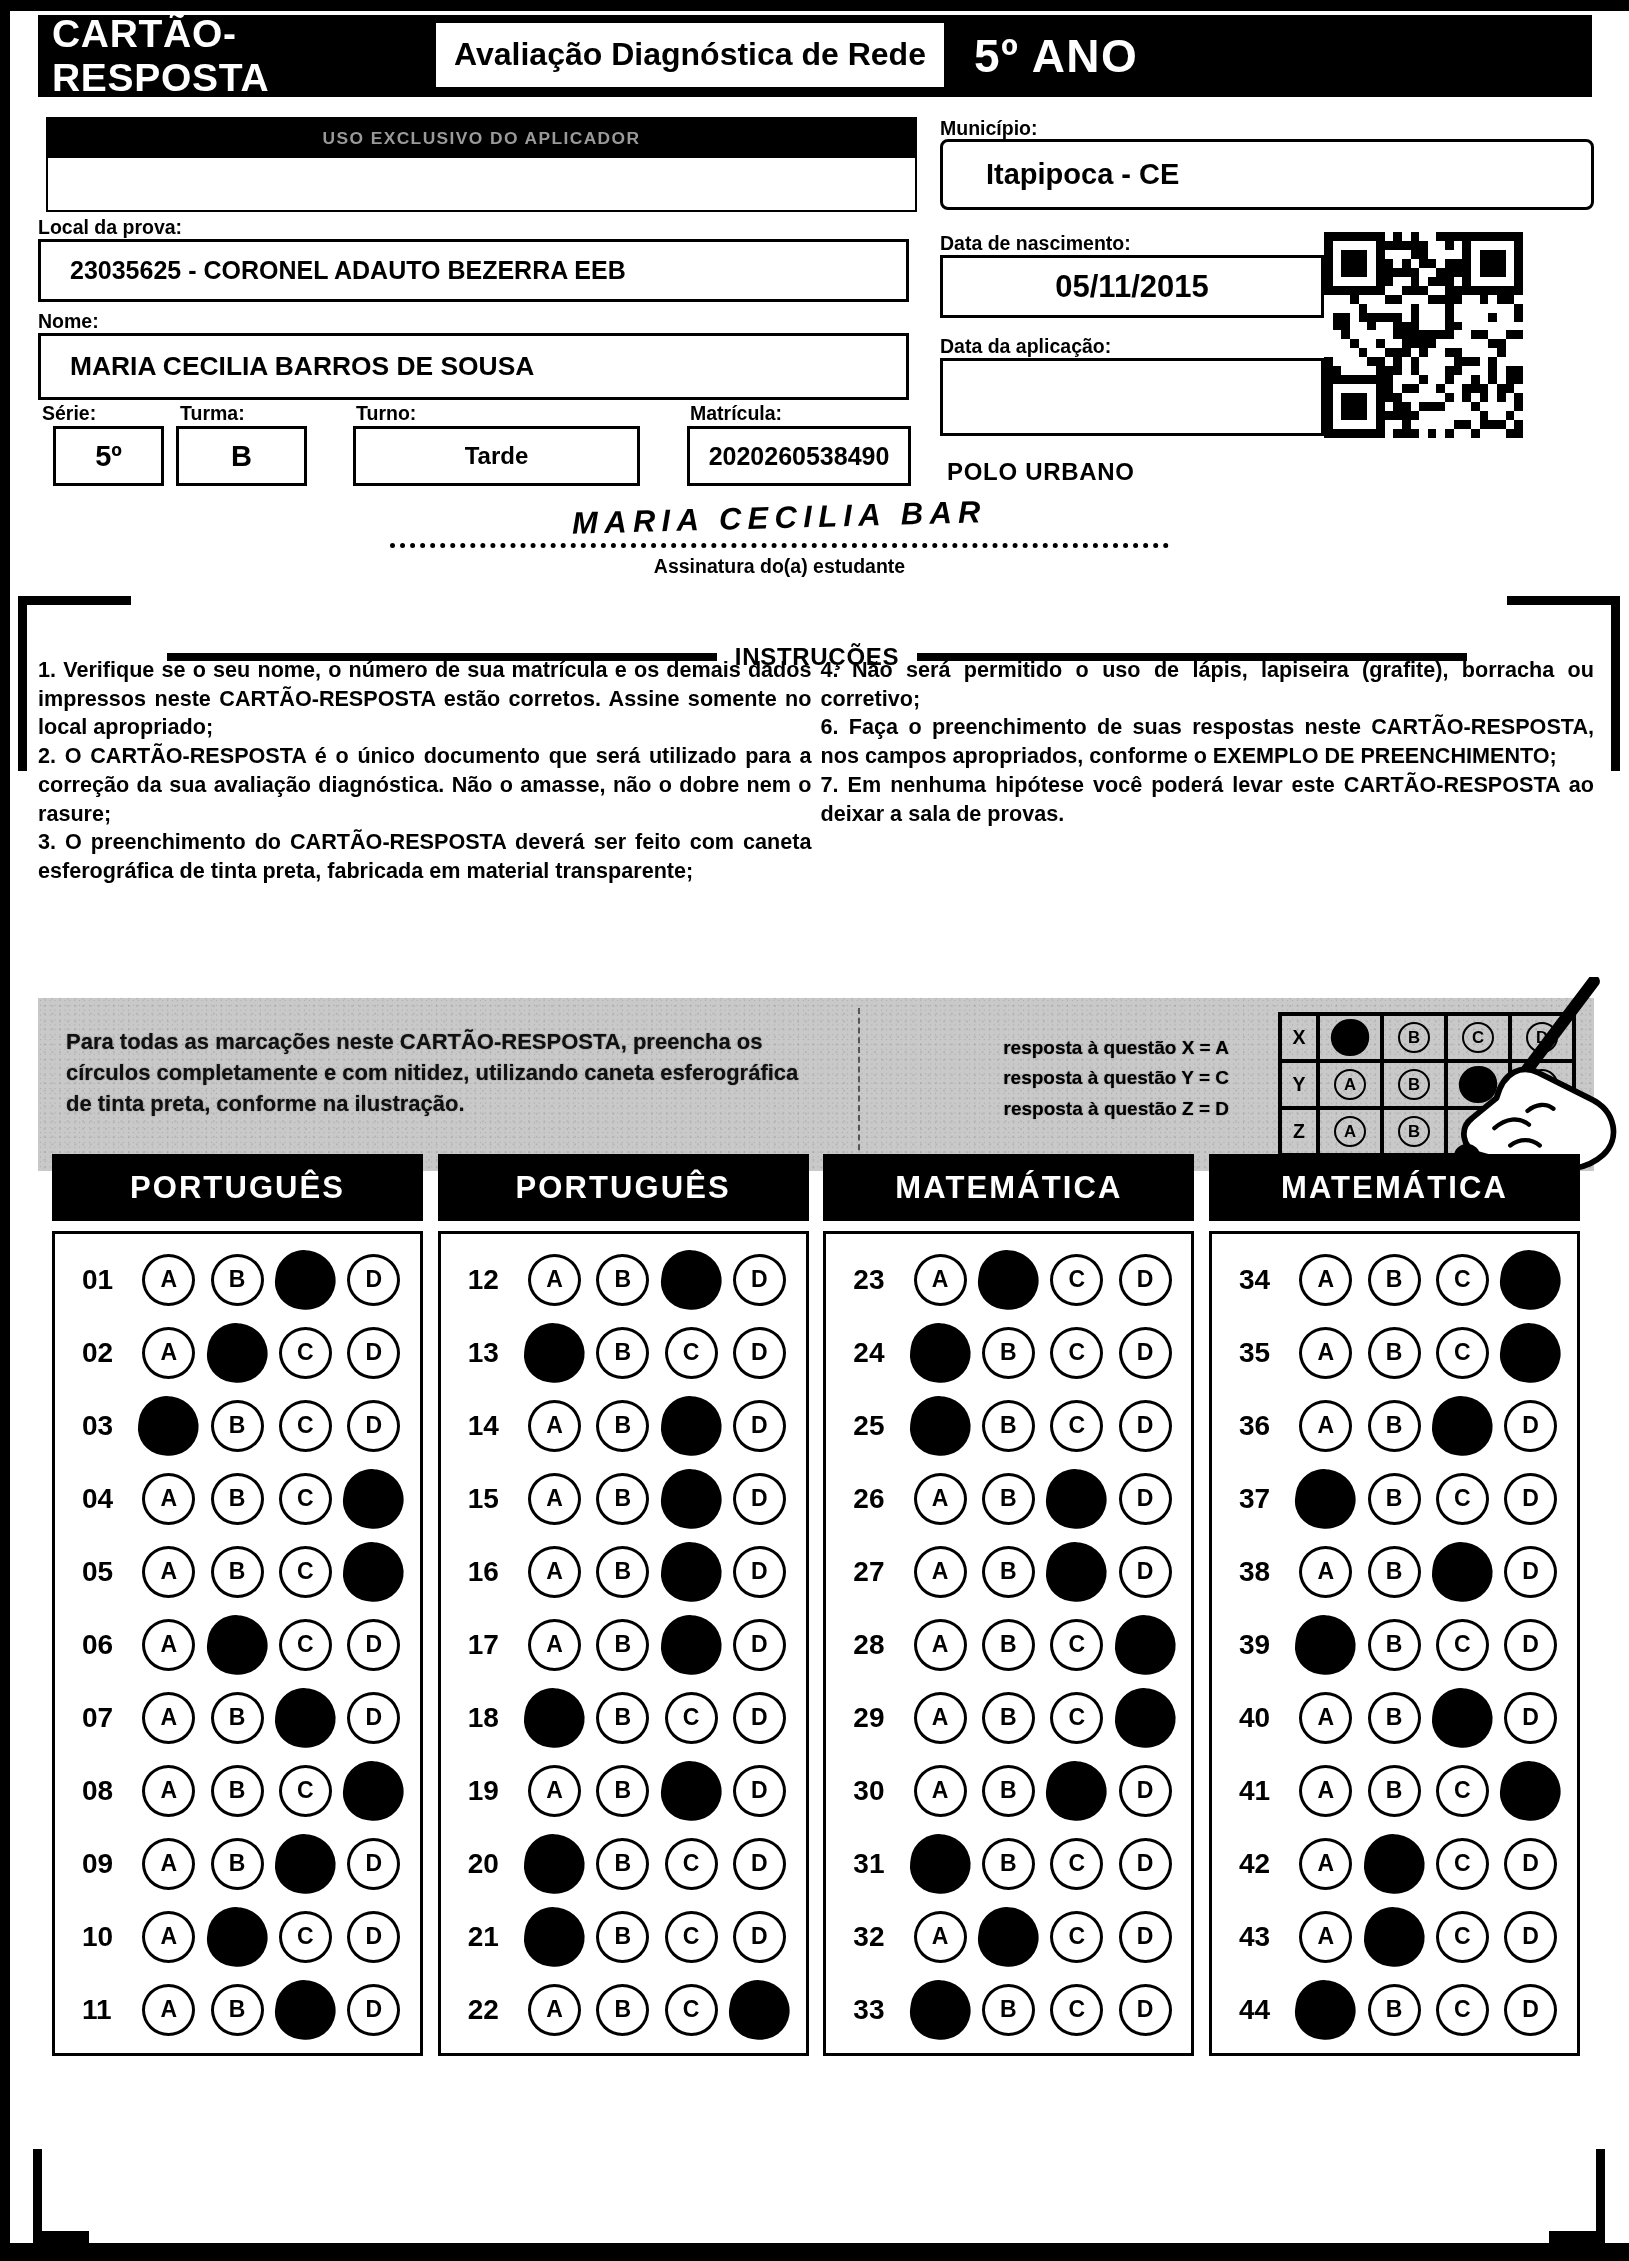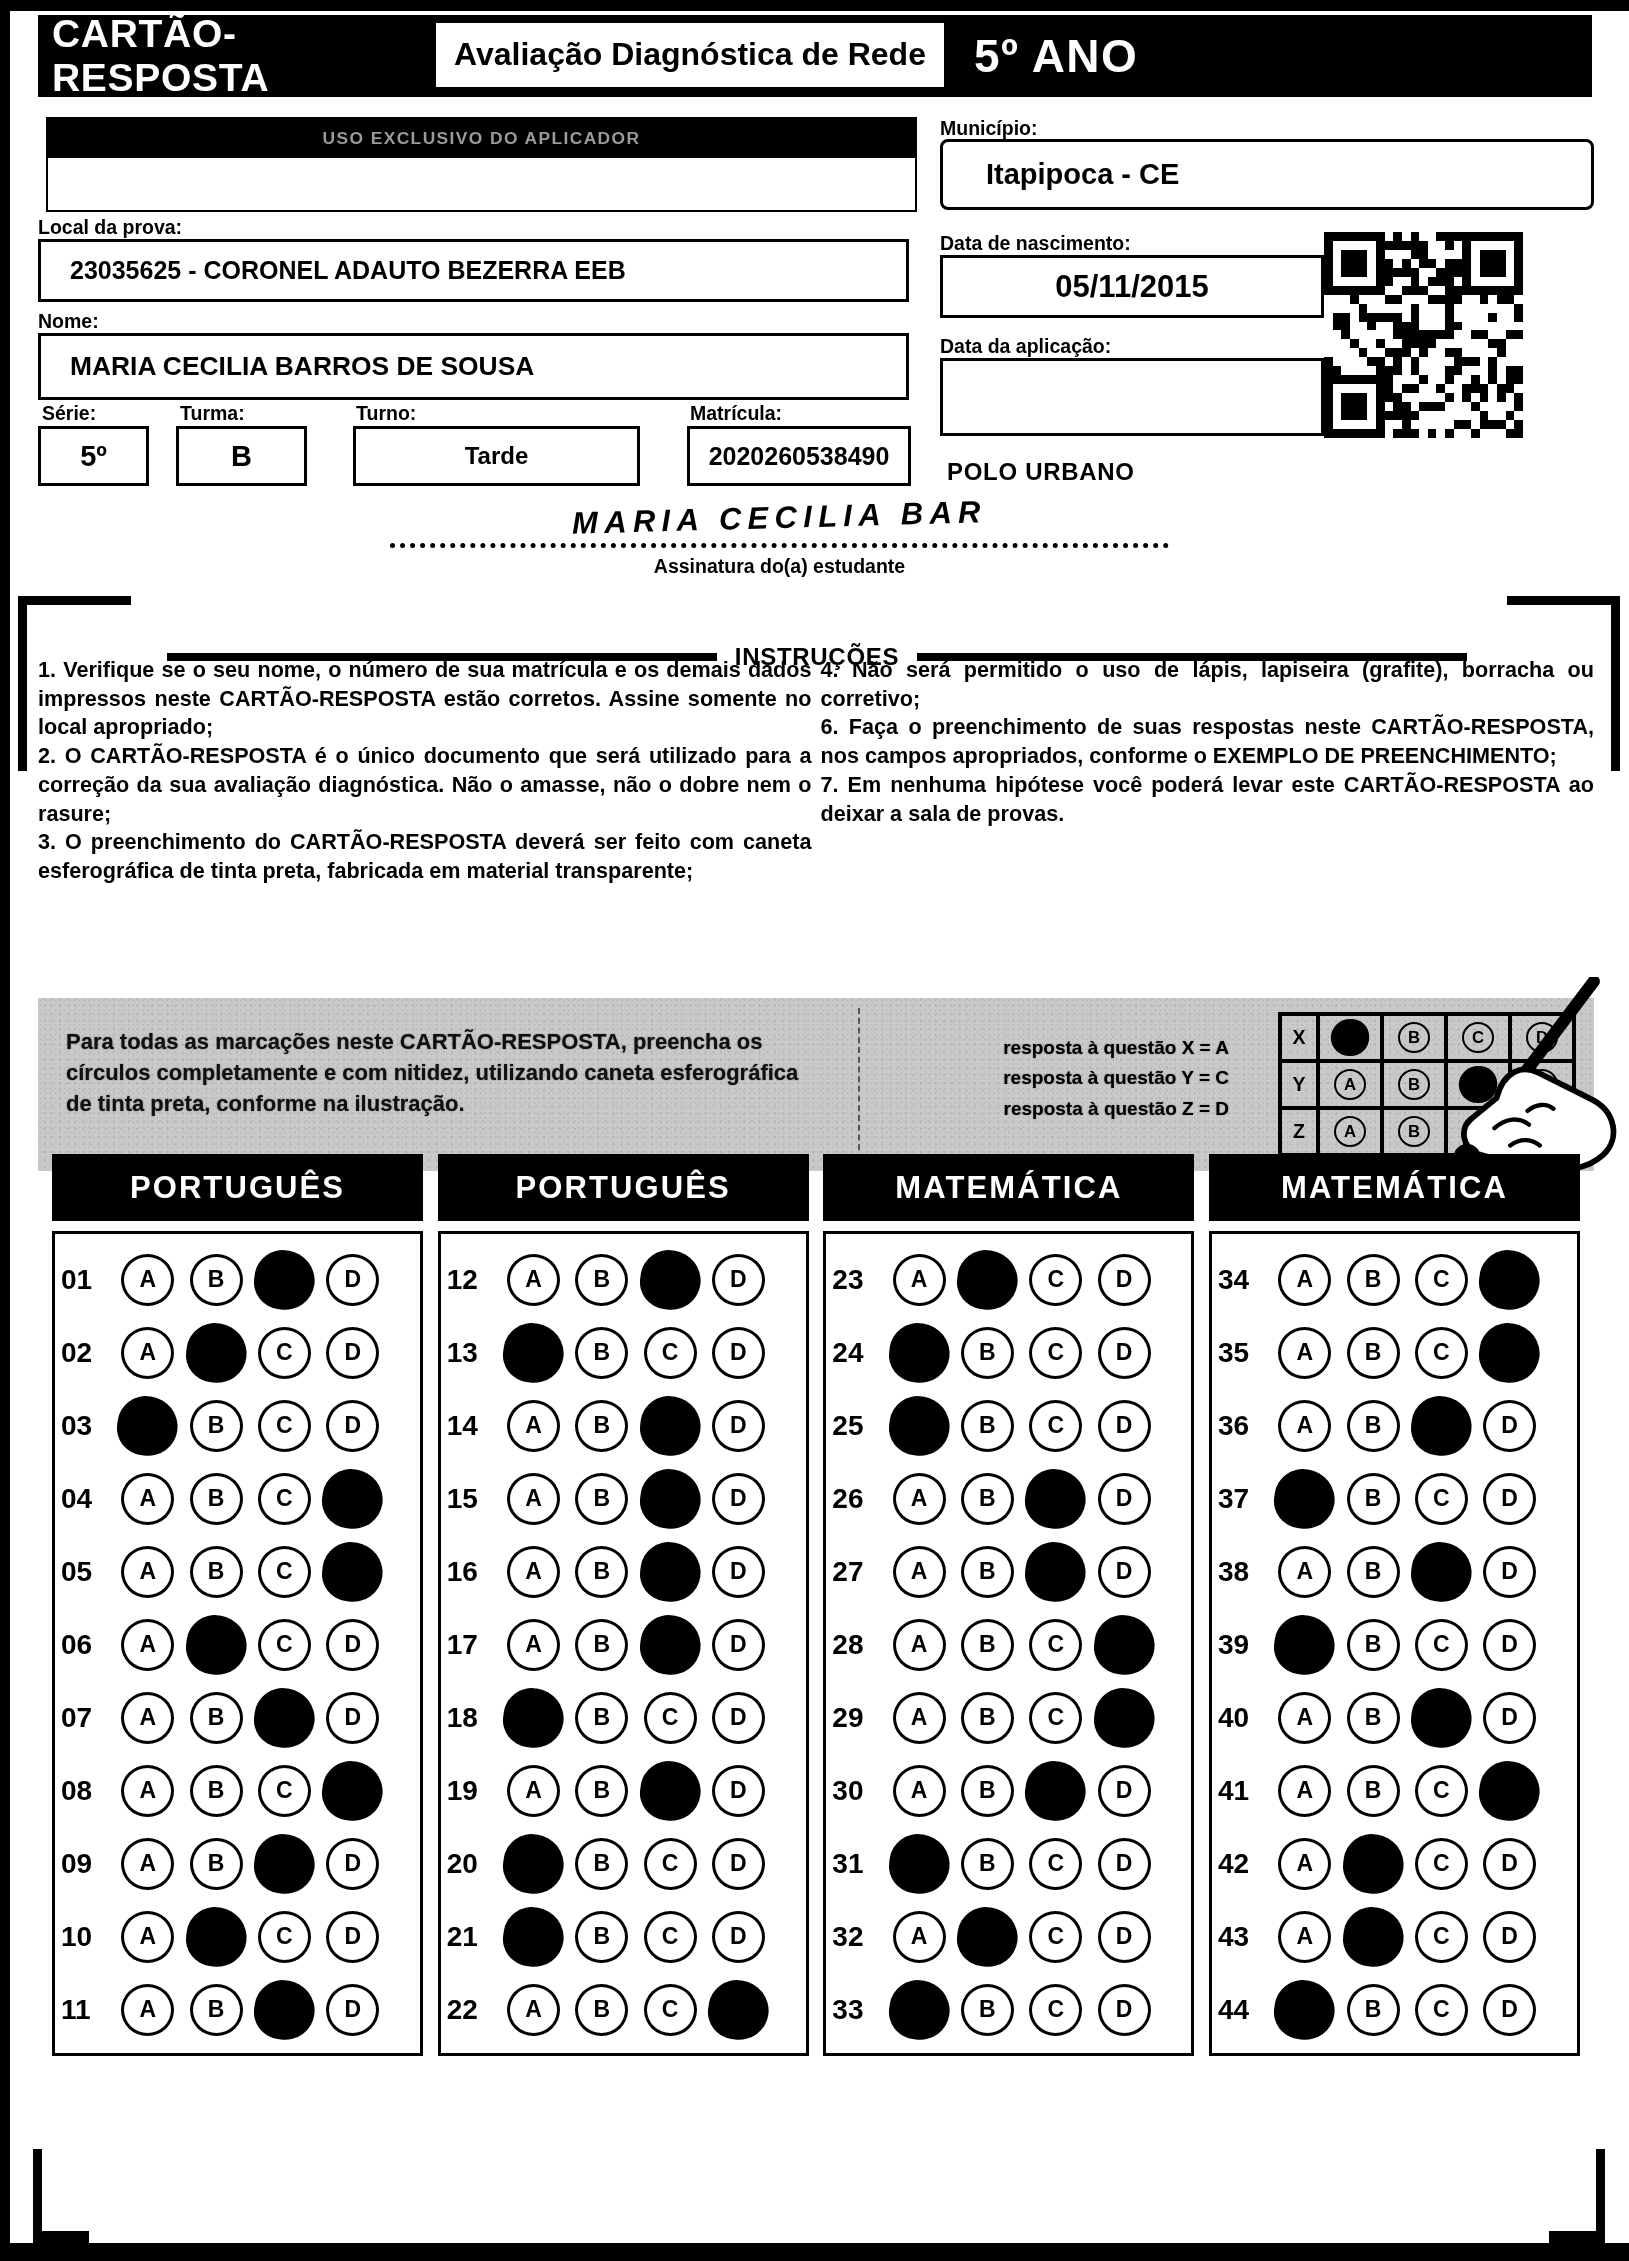--- a/index.html
+++ b/index.html
@@ -22,21 +22,21 @@
   .app-opt{display:flex;align-items:center;font-size:19.5px;font-weight:bold;}
   .app-circle{width:24px;height:24px;border:2.8px solid #000;border-radius:50%;margin-left:14px;background:#fff;box-sizing:border-box;}
   
   .field-label{font-size:19.5px;font-weight:bold;}
   .field-box{border:3.5px solid #000;box-sizing:border-box;display:flex;align-items:center;font-weight:bold;background:#fff;}
   #local-label{left:38px;top:216px;}
   #local-box{left:38px;top:239px;width:871px;height:63px;font-size:25px;padding-left:29px;}
   #nome-label{left:38px;top:310px;}
   #nome-box{left:38px;top:333px;width:871px;height:67px;font-size:26.4px;padding-left:29px;}
   #serie-label{left:42px;top:402px;}
-  #serie-box{left:38px;top:426px;width:111px;height:60px;font-size:29px;justify-content:center;}
+  #serie-box{left:53px;top:426px;width:111px;height:60px;font-size:29px;justify-content:center;}
   #turma-label{left:180px;top:402px;}
   #turma-box{left:176px;top:426px;width:131px;height:60px;font-size:29px;justify-content:center;}
   #turno-label{left:356px;top:402px;}
   #turno-box{left:353px;top:426px;width:287px;height:60px;font-size:24px;justify-content:center;}
   #matricula-label{left:690px;top:402px;}
   #matricula-box{left:687px;top:426px;width:224px;height:60px;font-size:25px;justify-content:center;}
   #municipio-label{left:940px;top:117px;}
   #municipio-box{left:940px;top:139px;width:654px;height:71px;font-size:29px;padding-left:43px;border-radius:8px;}
   #nascimento-label{left:940px;top:232px;}
   #nascimento-box{left:940px;top:255px;width:384px;height:63px;font-size:31px;justify-content:center;}
@@ -80,21 +80,21 @@
   .ex-bubble{width:32px;height:31px;border:2.8px solid #000;border-radius:50%;display:flex;align-items:center;
      justify-content:center;font-size:16.7px;font-weight:bold;box-sizing:border-box;}
   .ex-bubble.filled{background:#000;color:rgba(0,0,0,0);transform:scale(1.2);border-radius:52% 48% 50% 50%;}
   #hand{left:1370px;top:-21px;}
   
   #answers{left:52px;top:1154px;width:1528px;display:flex;gap:14.6px;}
   .answer-col{flex:1;}
   .col-header{height:67px;background:#000;color:#fff;font-size:31px;font-weight:bold;letter-spacing:2.1px;
      display:flex;align-items:center;justify-content:center;}
   .col-box{margin-top:9.7px;border:3.5px solid #000;height:825px;box-sizing:border-box;padding-top:9.7px;background:#fff;}
-  .q-row{height:73px;display:flex;align-items:center;padding-left:6px;}
+  .q-row{height:73px;display:flex;align-items:center;padding-left:27px;}
   .q-num{width:45px;font-size:28px;font-weight:bold;}
   .bubble{width:53px;height:52px;border:3.5px solid #000;border-radius:50%;display:flex;align-items:center;
      justify-content:center;font-size:23px;font-weight:bold;margin-left:15.3px;box-sizing:border-box;background:#fff;}
   .bubble.filled{background:#000;color:rgba(0,0,0,0);border-radius:48% 52% 50% 46%;transform:scale(1.14) rotate(8deg);}
 </style>
 </head>
 <body>
 
 <div class="edge" style="left:0;top:0;width:1630px;height:11px;"></div>
 <div class="edge" style="left:0;top:0;width:9.7px;height:2261px;"></div>

